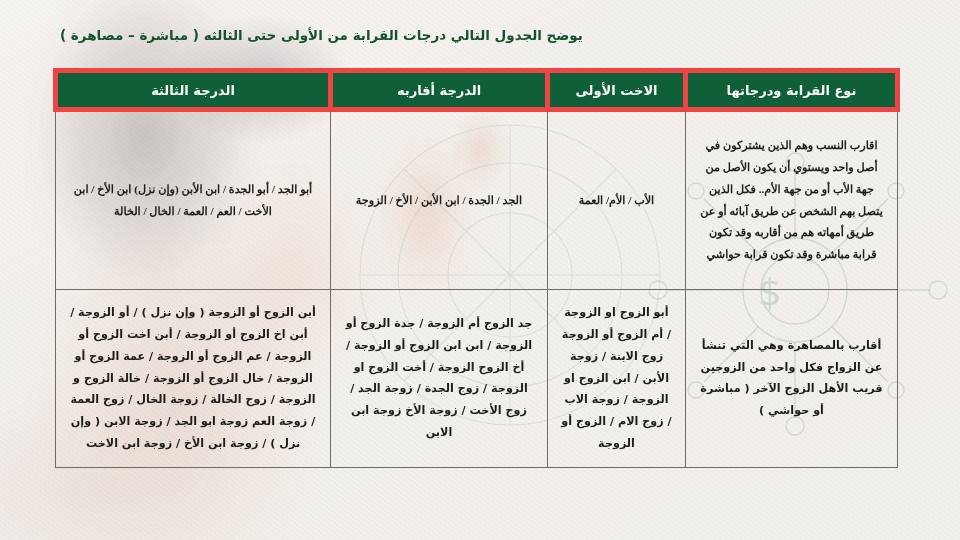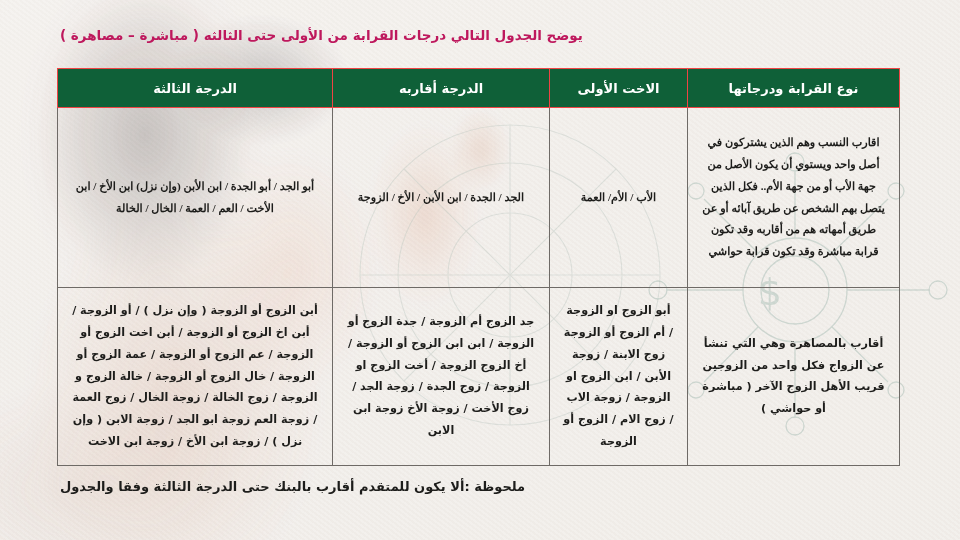--- a/index.html
+++ b/index.html
@@ -79,21 +79,21 @@
   }
 
   .slide-title {
     position: absolute;
     top: 27px;
     right: 60px;
     width: 840px;
     text-align: left;
     font-size: 13.5px;
     font-weight: bold;
-    color: #be185d;
+    color: #14532d;
     letter-spacing: 0;
     line-height: 1.3;
     white-space: nowrap;
     direction: rtl;
   }
 
   .table-wrap {
     position: absolute;
     right: 60px;
     top: 68px;
@@ -109,21 +109,21 @@
 
   table.kinship th {
     background: #0f6038;
     color: #ffffff;
     font-size: 13px;
     font-weight: bold;
     height: 39px;
     padding: 2px 6px;
     text-align: center;
     vertical-align: middle;
-    border: 1px solid #ef4444;
+    border: 5px solid #ef4444;
     white-space: nowrap;
   }
   table.kinship th + th { border-right: 1px solid #2d7a55; }
 
   table.kinship td {
     border: 1px solid #6e6a66;
     padding: 12px 13px;
     font-size: 11.2px;
     font-weight: bold;
     color: #1d1d1b;
@@ -219,15 +219,14 @@
         <tr class="row-2">
           <td class="col-type">أقارب بالمصاهرة وهي التي تنشأ عن الزواج فكل واحد من الزوجين قريب الأهل الزوج الآخر ( مباشرة أو حواشي )</td>
           <td class="col-first">أبو الزوج او الزوجة / أم الزوج أو الزوجة زوج الابنة / زوجة الأبن / ابن الزوج او الزوجة / زوجة الاب / زوج الام / الزوج أو الزوجة</td>
           <td class="col-second">جد الزوج أم الزوجة / جدة الزوج أو الزوجة / ابن ابن الزوج أو الزوجة / أخ الزوج الزوجة / أخت الزوج او الزوجة / زوج الجدة / زوجة الجد / زوج الأخت / زوجة الأخ زوجة ابن الابن</td>
           <td class="col-third">أبن الزوج أو الزوجة ( وإن نزل ) / أو الزوجة / أبن اخ الزوج أو الزوجة / أبن اخت الزوج أو الزوجة / عم الزوج أو الزوجة / عمة الزوج أو الزوجة / خال الزوج أو الزوجة / خالة الزوج و الزوجة / زوج الخالة / زوجة الخال / زوج العمة / زوجة العم زوجة ابو الجد / زوجة الابن ( وإن نزل ) / زوجة ابن الأخ / زوجة ابن الاخت</td>
         </tr>
       </tbody>
     </table>
   </div>
 
-  <div class="note">ملحوظة :ألا يكون للمتقدم أقارب بالبنك حتى الدرجة الثالثة وفقا والجدول</div>
 
 </div>
 
 </body></html>

